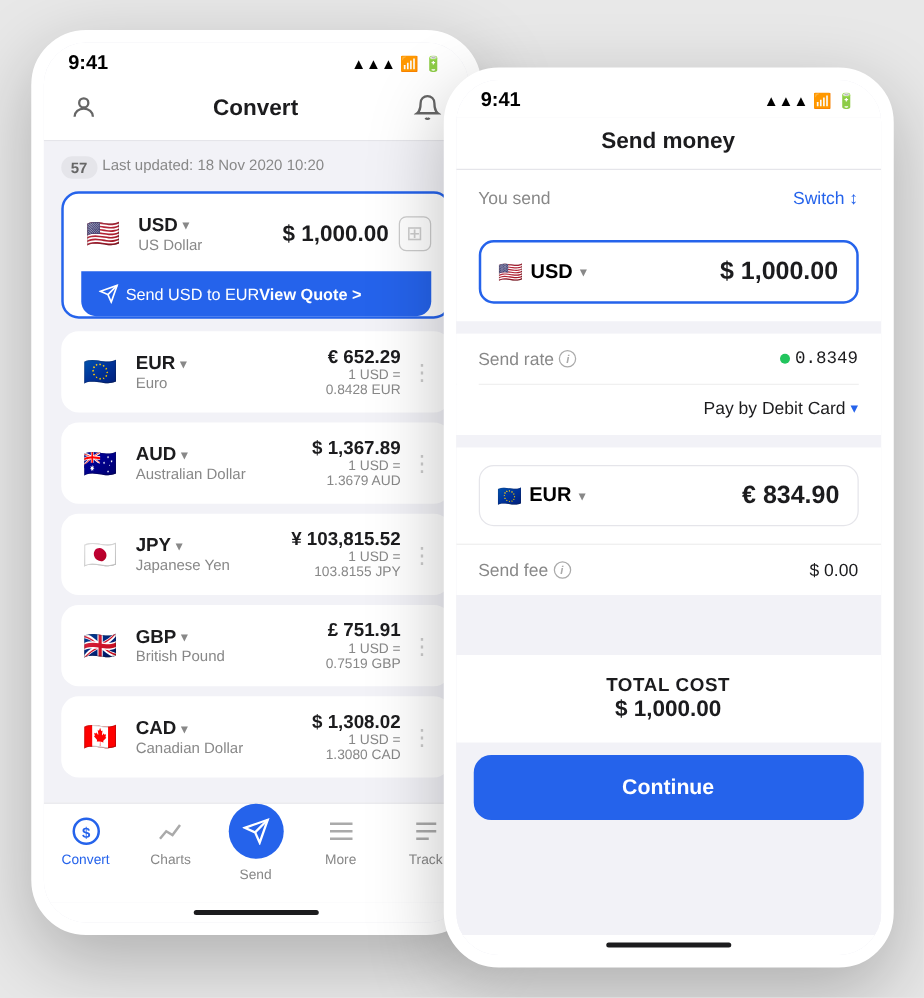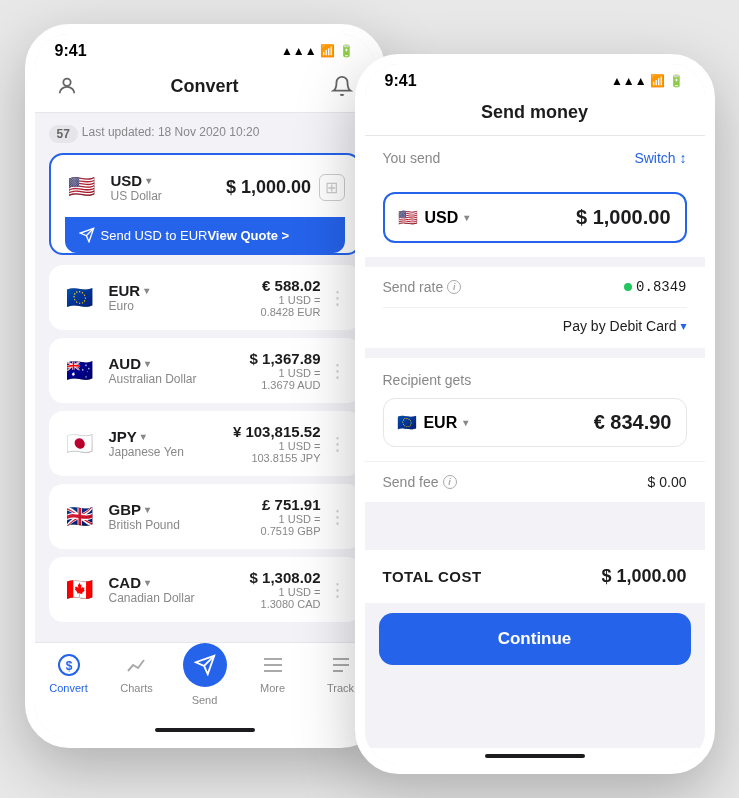--- a/index.html
+++ b/index.html
@@ -360,20 +360,21 @@
       background: #fff;
       border-top: 1px solid #f0f0f0;
     }
     .total-cost-section {
       background: #fff;
       padding: 16px 18px;
       display: flex;
       justify-content: space-between;
       align-items: center;
       margin-top: 8px;
+      flex-direction: column;
     }
     .total-label {
       font-size: 15px;
       font-weight: 700;
       color: #1c1c1e;
       letter-spacing: 0.5px;
     }
     .total-amount {
       font-size: 18px;
       font-weight: 700;
@@ -487,21 +488,21 @@
           <div class="currency-list-item">
             <div class="currency-left">
               <div class="flag-circle">🇪🇺</div>
               <div>
                 <div class="currency-code">EUR <span class="dropdown-arrow">▾</span></div>
                 <div class="currency-name">Euro</div>
               </div>
             </div>
             <div class="currency-list-right">
               <div class="amount-col">
-                <div class="amount-main">€ 588.02</div>
+                <div class="amount-main">€ 652.29</div>
                 <div class="amount-rate">1 USD =<br>0.8428 EUR</div>
               </div>
               <span class="more-dots">⋮</span>
             </div>
           </div>
 
           <div class="currency-list-item">
             <div class="currency-left">
               <div class="flag-circle">🇦🇺</div>
               <div>
@@ -677,21 +678,20 @@
           <div class="divider"></div>
 
           <div class="pay-method-row">
             <span class="pay-method-text">Pay by Debit Card</span>
             <span class="chevron-down">▾</span>
           </div>
         </div>
 
         
         <div style="background:#fff;margin-top:10px;padding:14px 18px;">
-          <div class="recipient-label">Recipient gets</div>
           <div class="recipient-input-row">
             <div class="currency-select">
               <span>🇪🇺</span>
               <span>EUR</span>
               <span class="dropdown-arrow">▾</span>
             </div>
             <span class="input-amount">€ 834.90</span>
           </div>
         </div>
 

